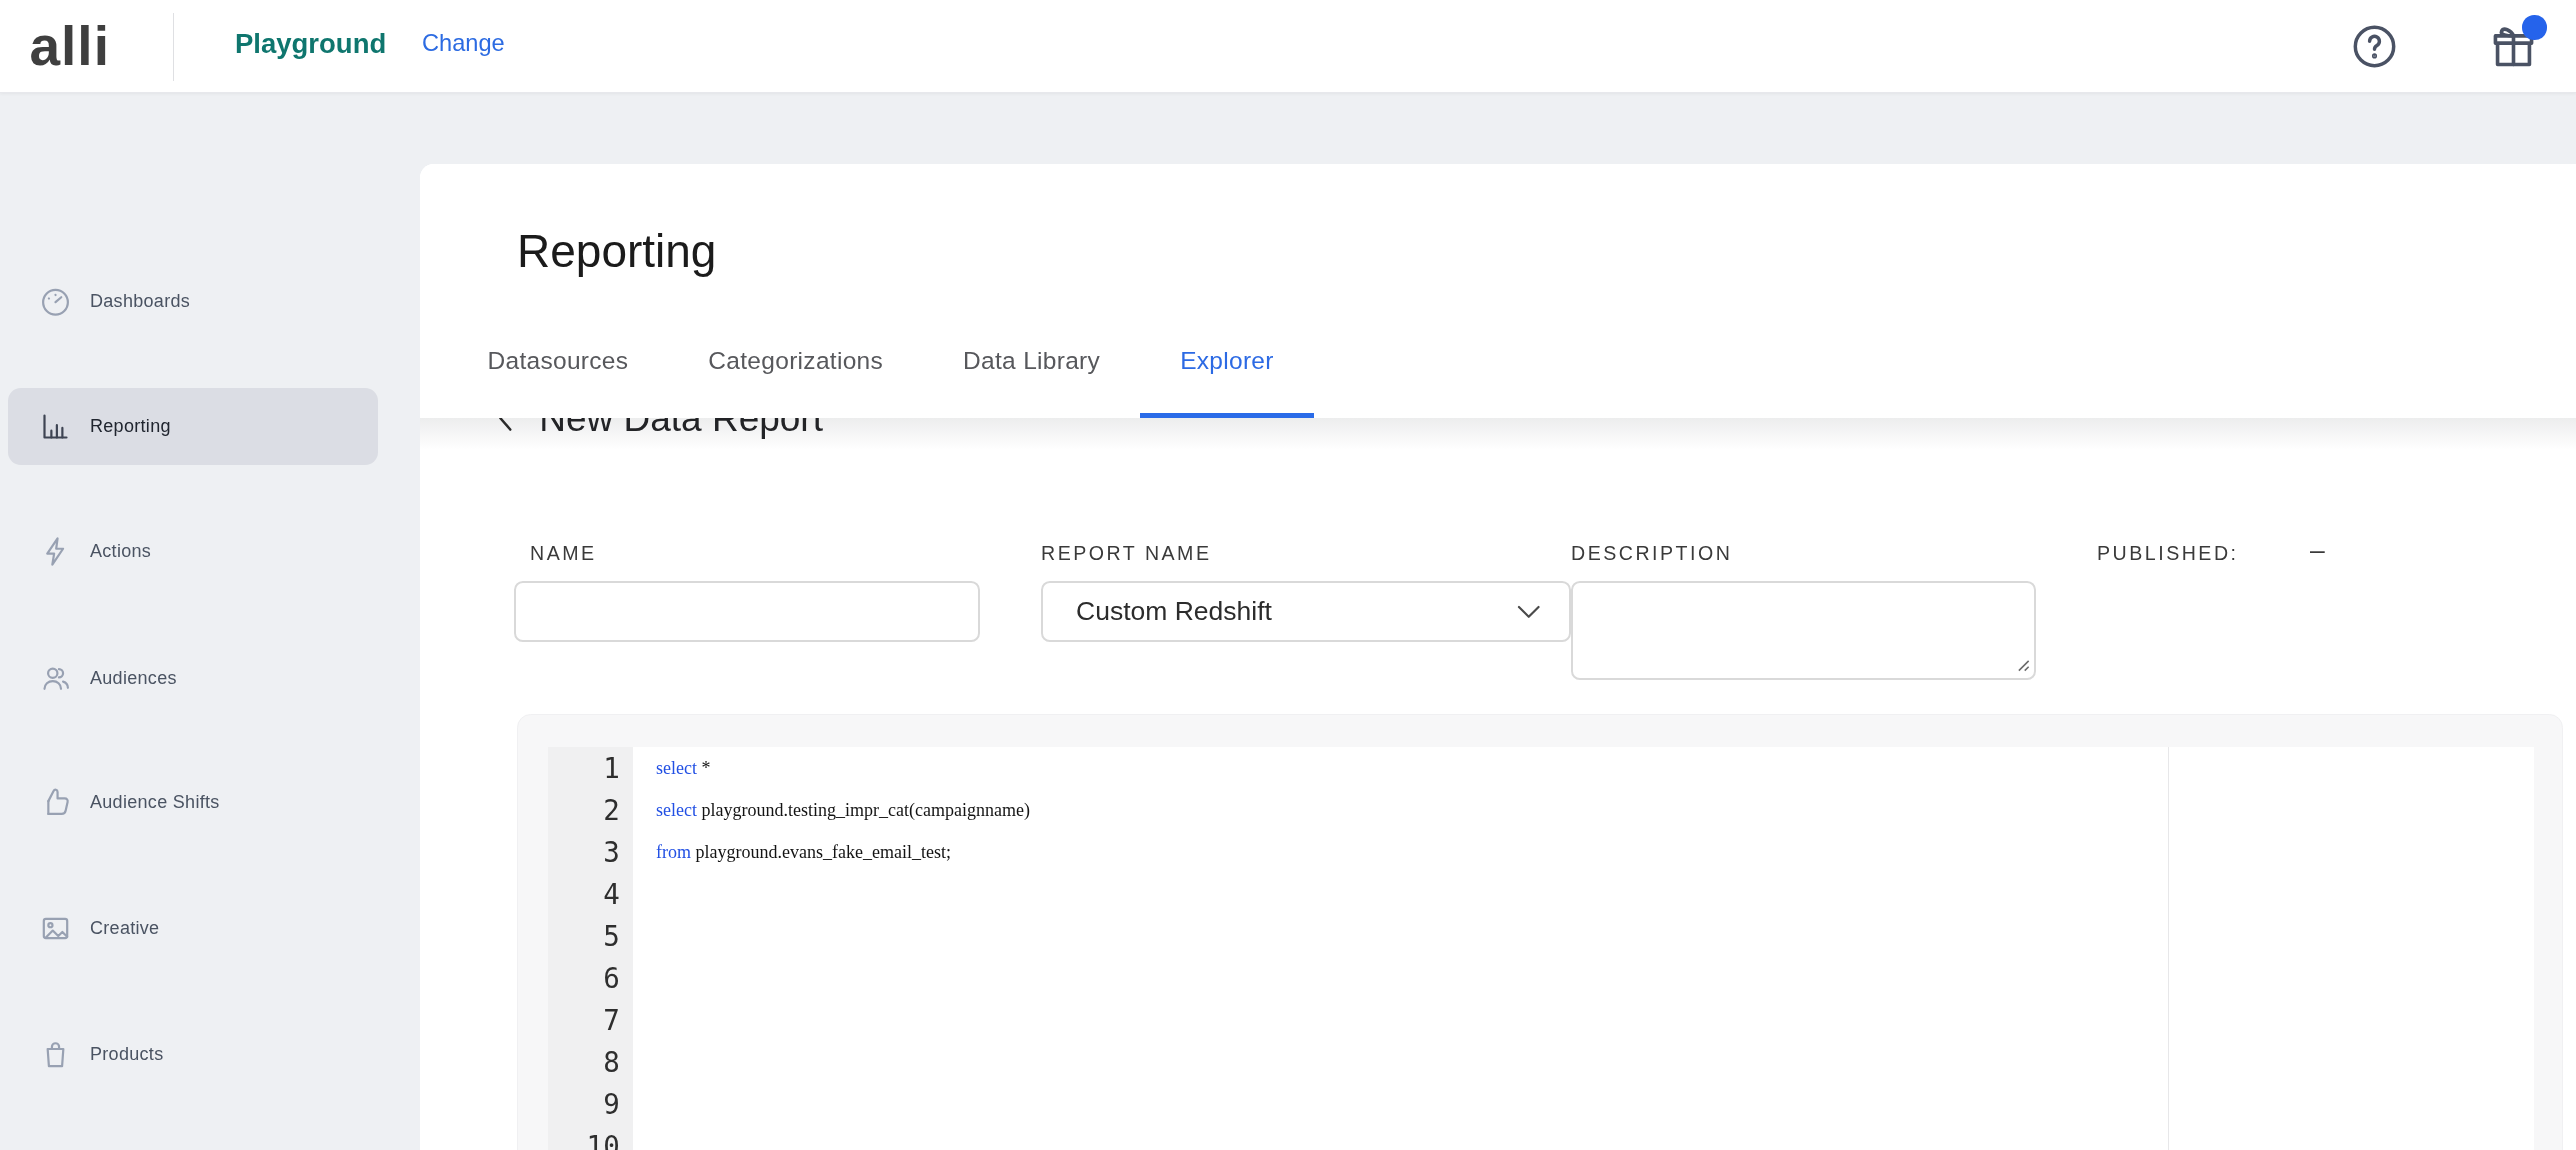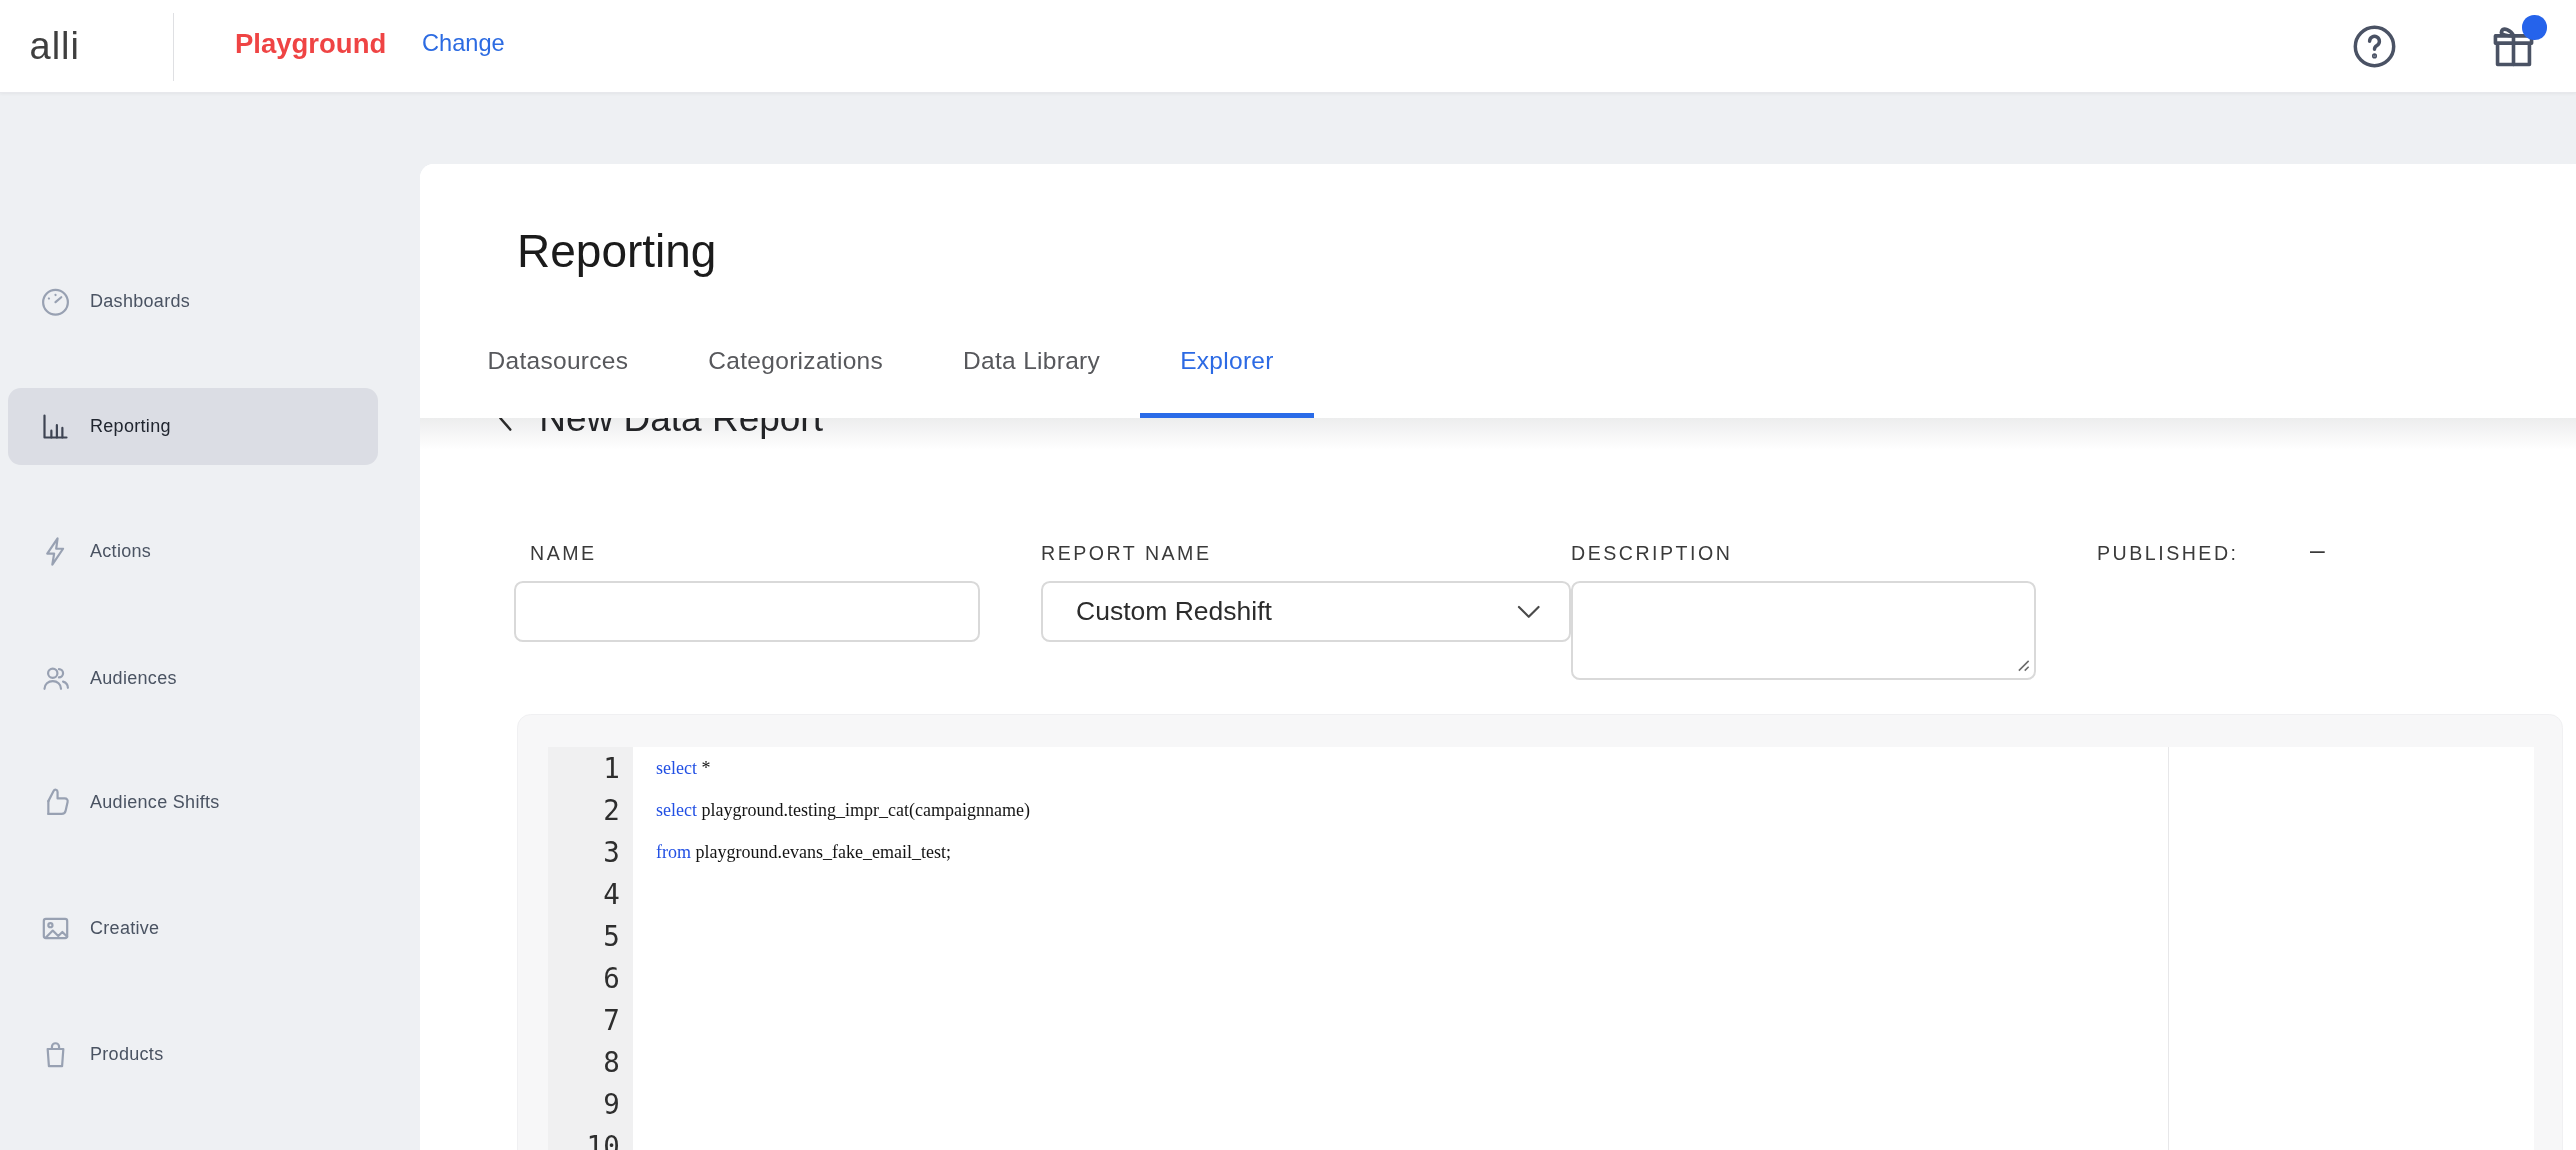--- a/index.html
+++ b/index.html
@@ -7,24 +7,24 @@
   .stage {
     position:relative; width:2576px; height:1151px; overflow:hidden;
     background:#eef0f3; font-family:"Liberation Sans", sans-serif;
   }
 
   
   .topbar {
     position:absolute; top:0; left:0; right:0; height:93px; background:#ffffff;
     border-bottom:1px solid #e7e8ec; box-shadow:0 1px 2.9px rgba(0,0,0,0.05); z-index:20;
   }
-  .logo { position:absolute; left:29.5px; top:13.7px; font-size:38px; font-weight:400;
+  .logo { position:absolute; left:29.5px; top:13.7px; font-size:55px; font-weight:700;
           color:#3f3f3f; letter-spacing:1px; line-height:65px; }
   .logo-divider { position:absolute; left:173px; top:12.8px; height:68px; width:1px; background:#dfe0e3; }
-  .workspace-name { position:absolute; left:235px; top:27.5px; font-size:27.5px; font-weight:700; color:#ef4444; }
+  .workspace-name { position:absolute; left:235px; top:27.5px; font-size:27.5px; font-weight:700; color:#0f766e; }
   .change-link { position:absolute; left:422px; top:29.5px; font-size:23.6px; font-weight:500; color:#2c6be2; cursor:pointer; }
   .topbar-icons { position:absolute; right:37px; top:0; height:93px; display:flex; align-items:center; gap:88px; }
   .icon-btn { position:relative; width:51px; height:51px; display:flex; align-items:center; justify-content:center; cursor:pointer; }
   .notif-dot { position:absolute; right:-7.9px; top:-5.9px; width:24.5px; height:24.5px; border-radius:50%; background:#2563eb; }
 
   
   .sidebar { position:absolute; left:0; top:93px; width:420px; bottom:0; }
   .side-item { position:absolute; left:0; width:420px; height:77px; cursor:pointer; }
   .side-item .pill { position:absolute; left:7.9px; top:0; width:370px; height:77px; border-radius:12.8px; background:#dbdde4; }
   .side-icon { position:absolute; left:39px; top:21.6px; width:33px; height:33px; }

